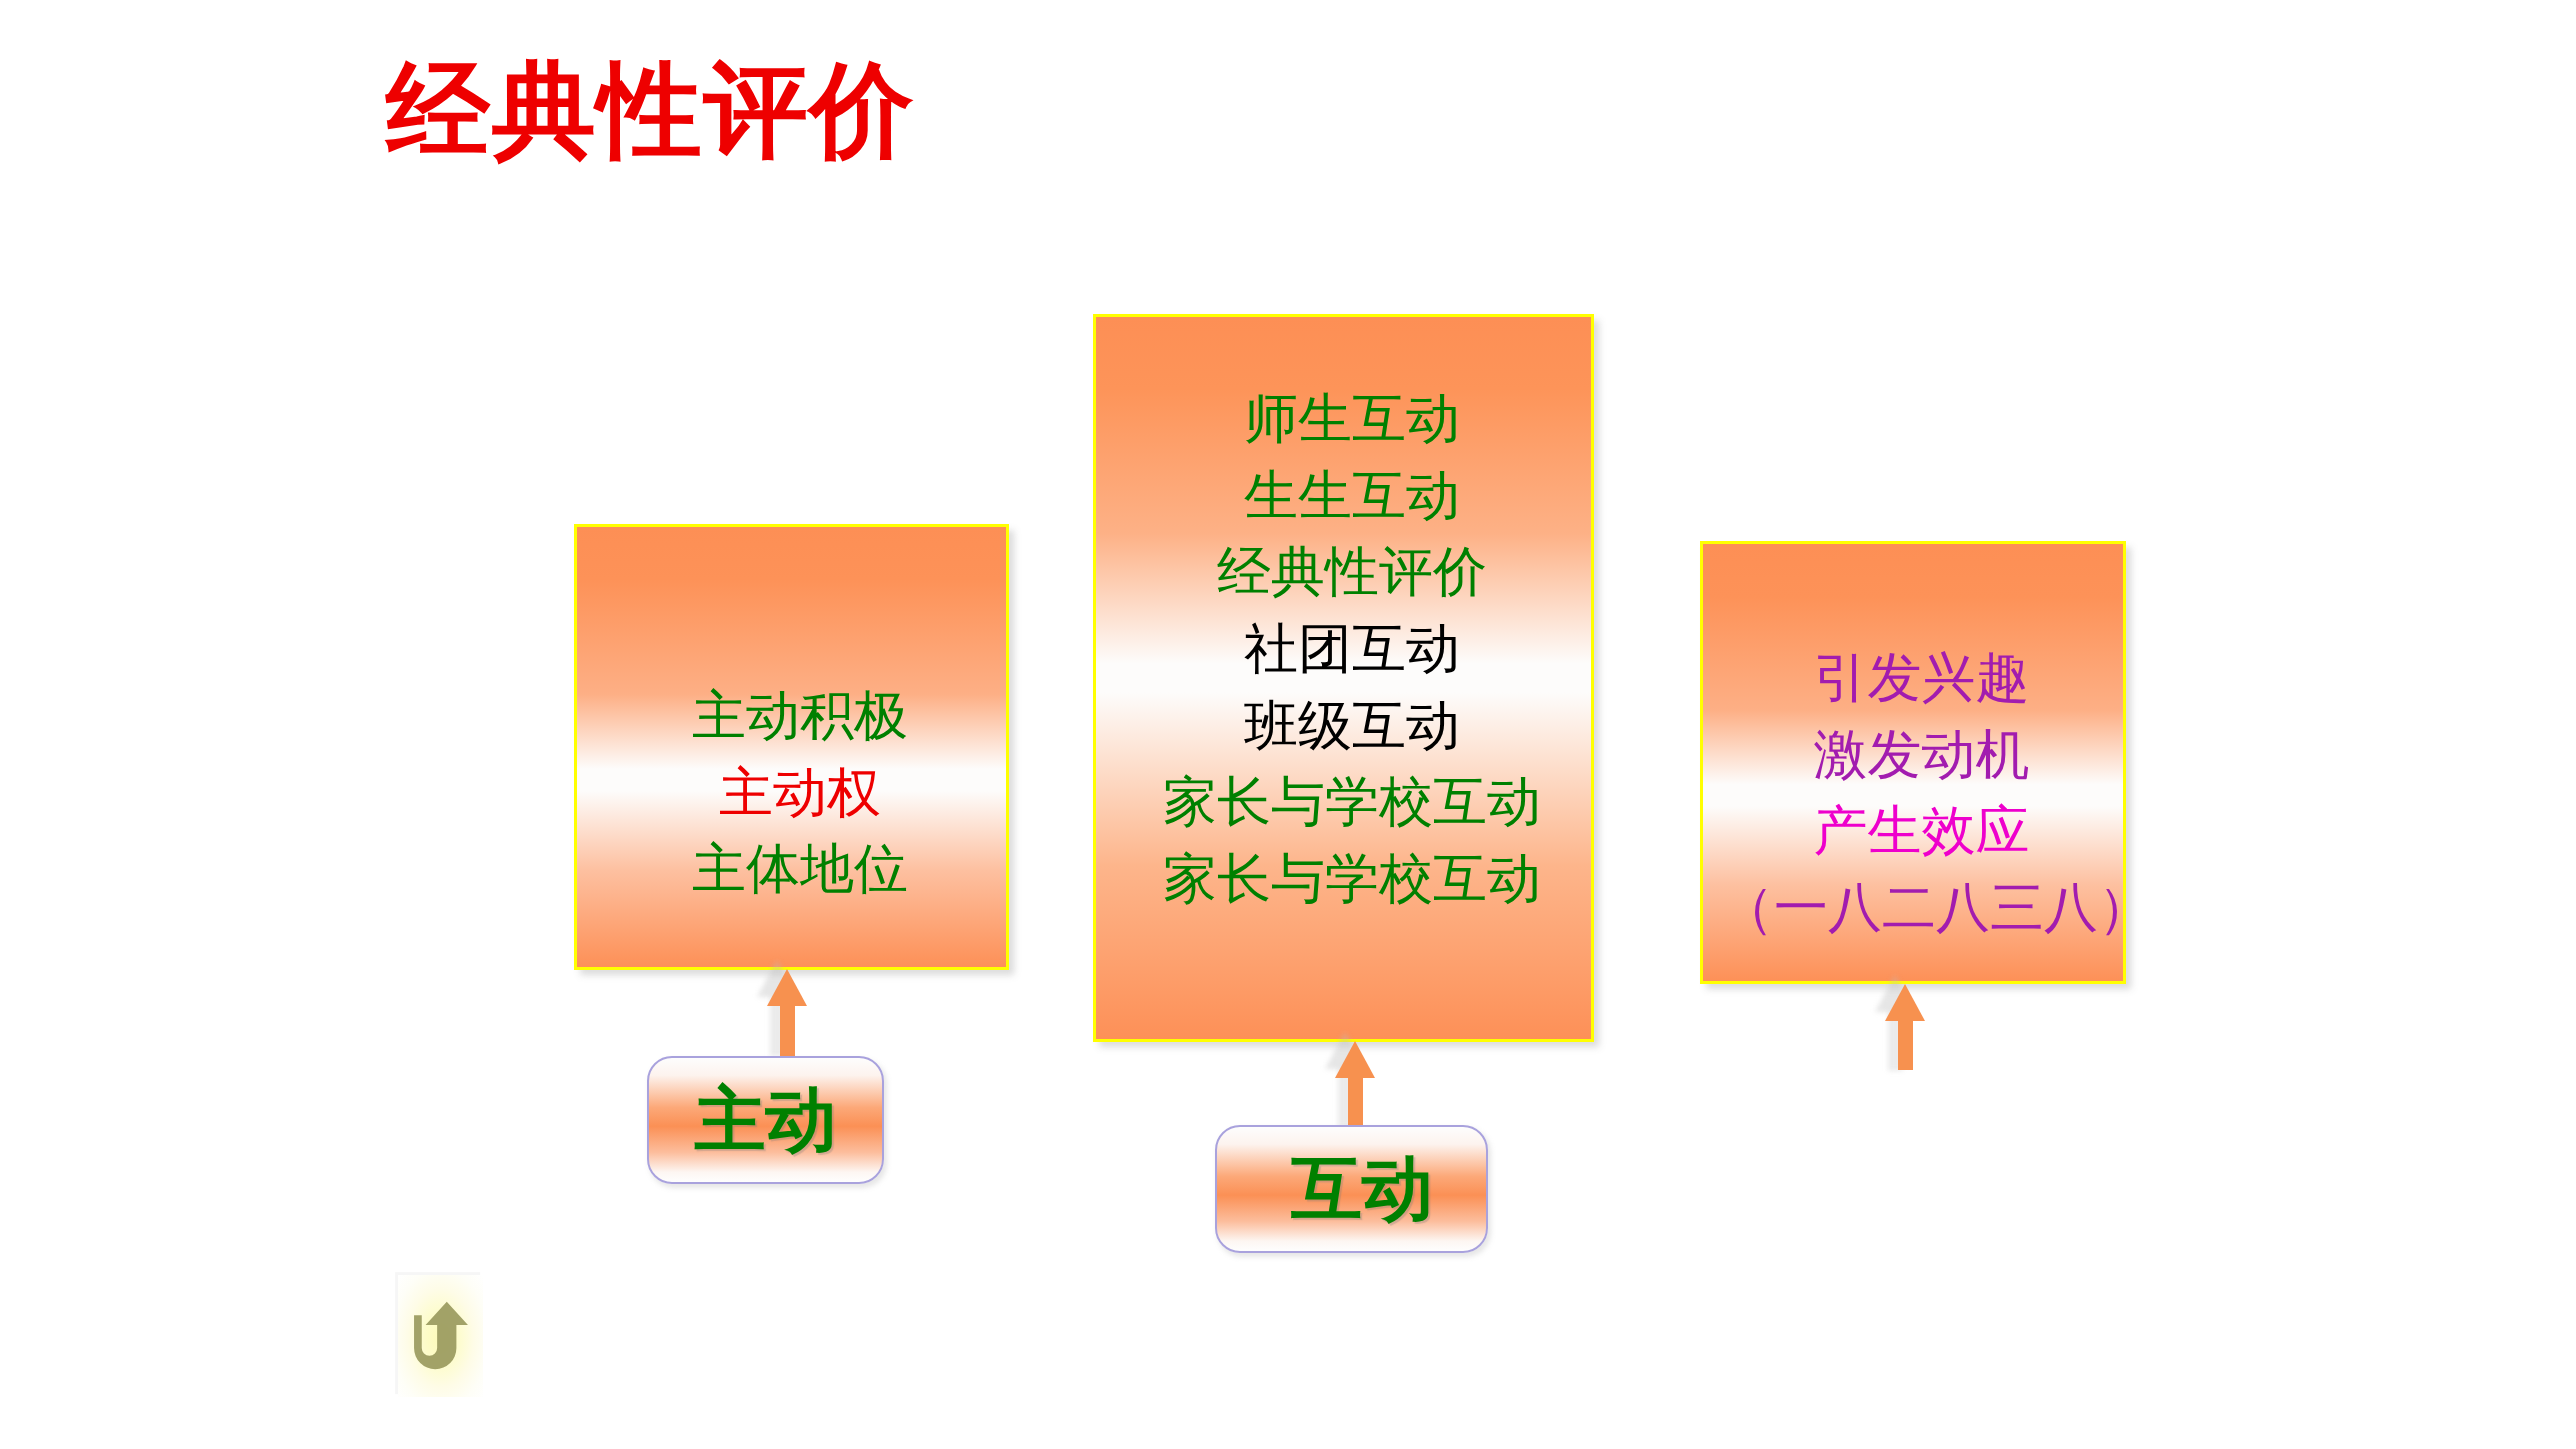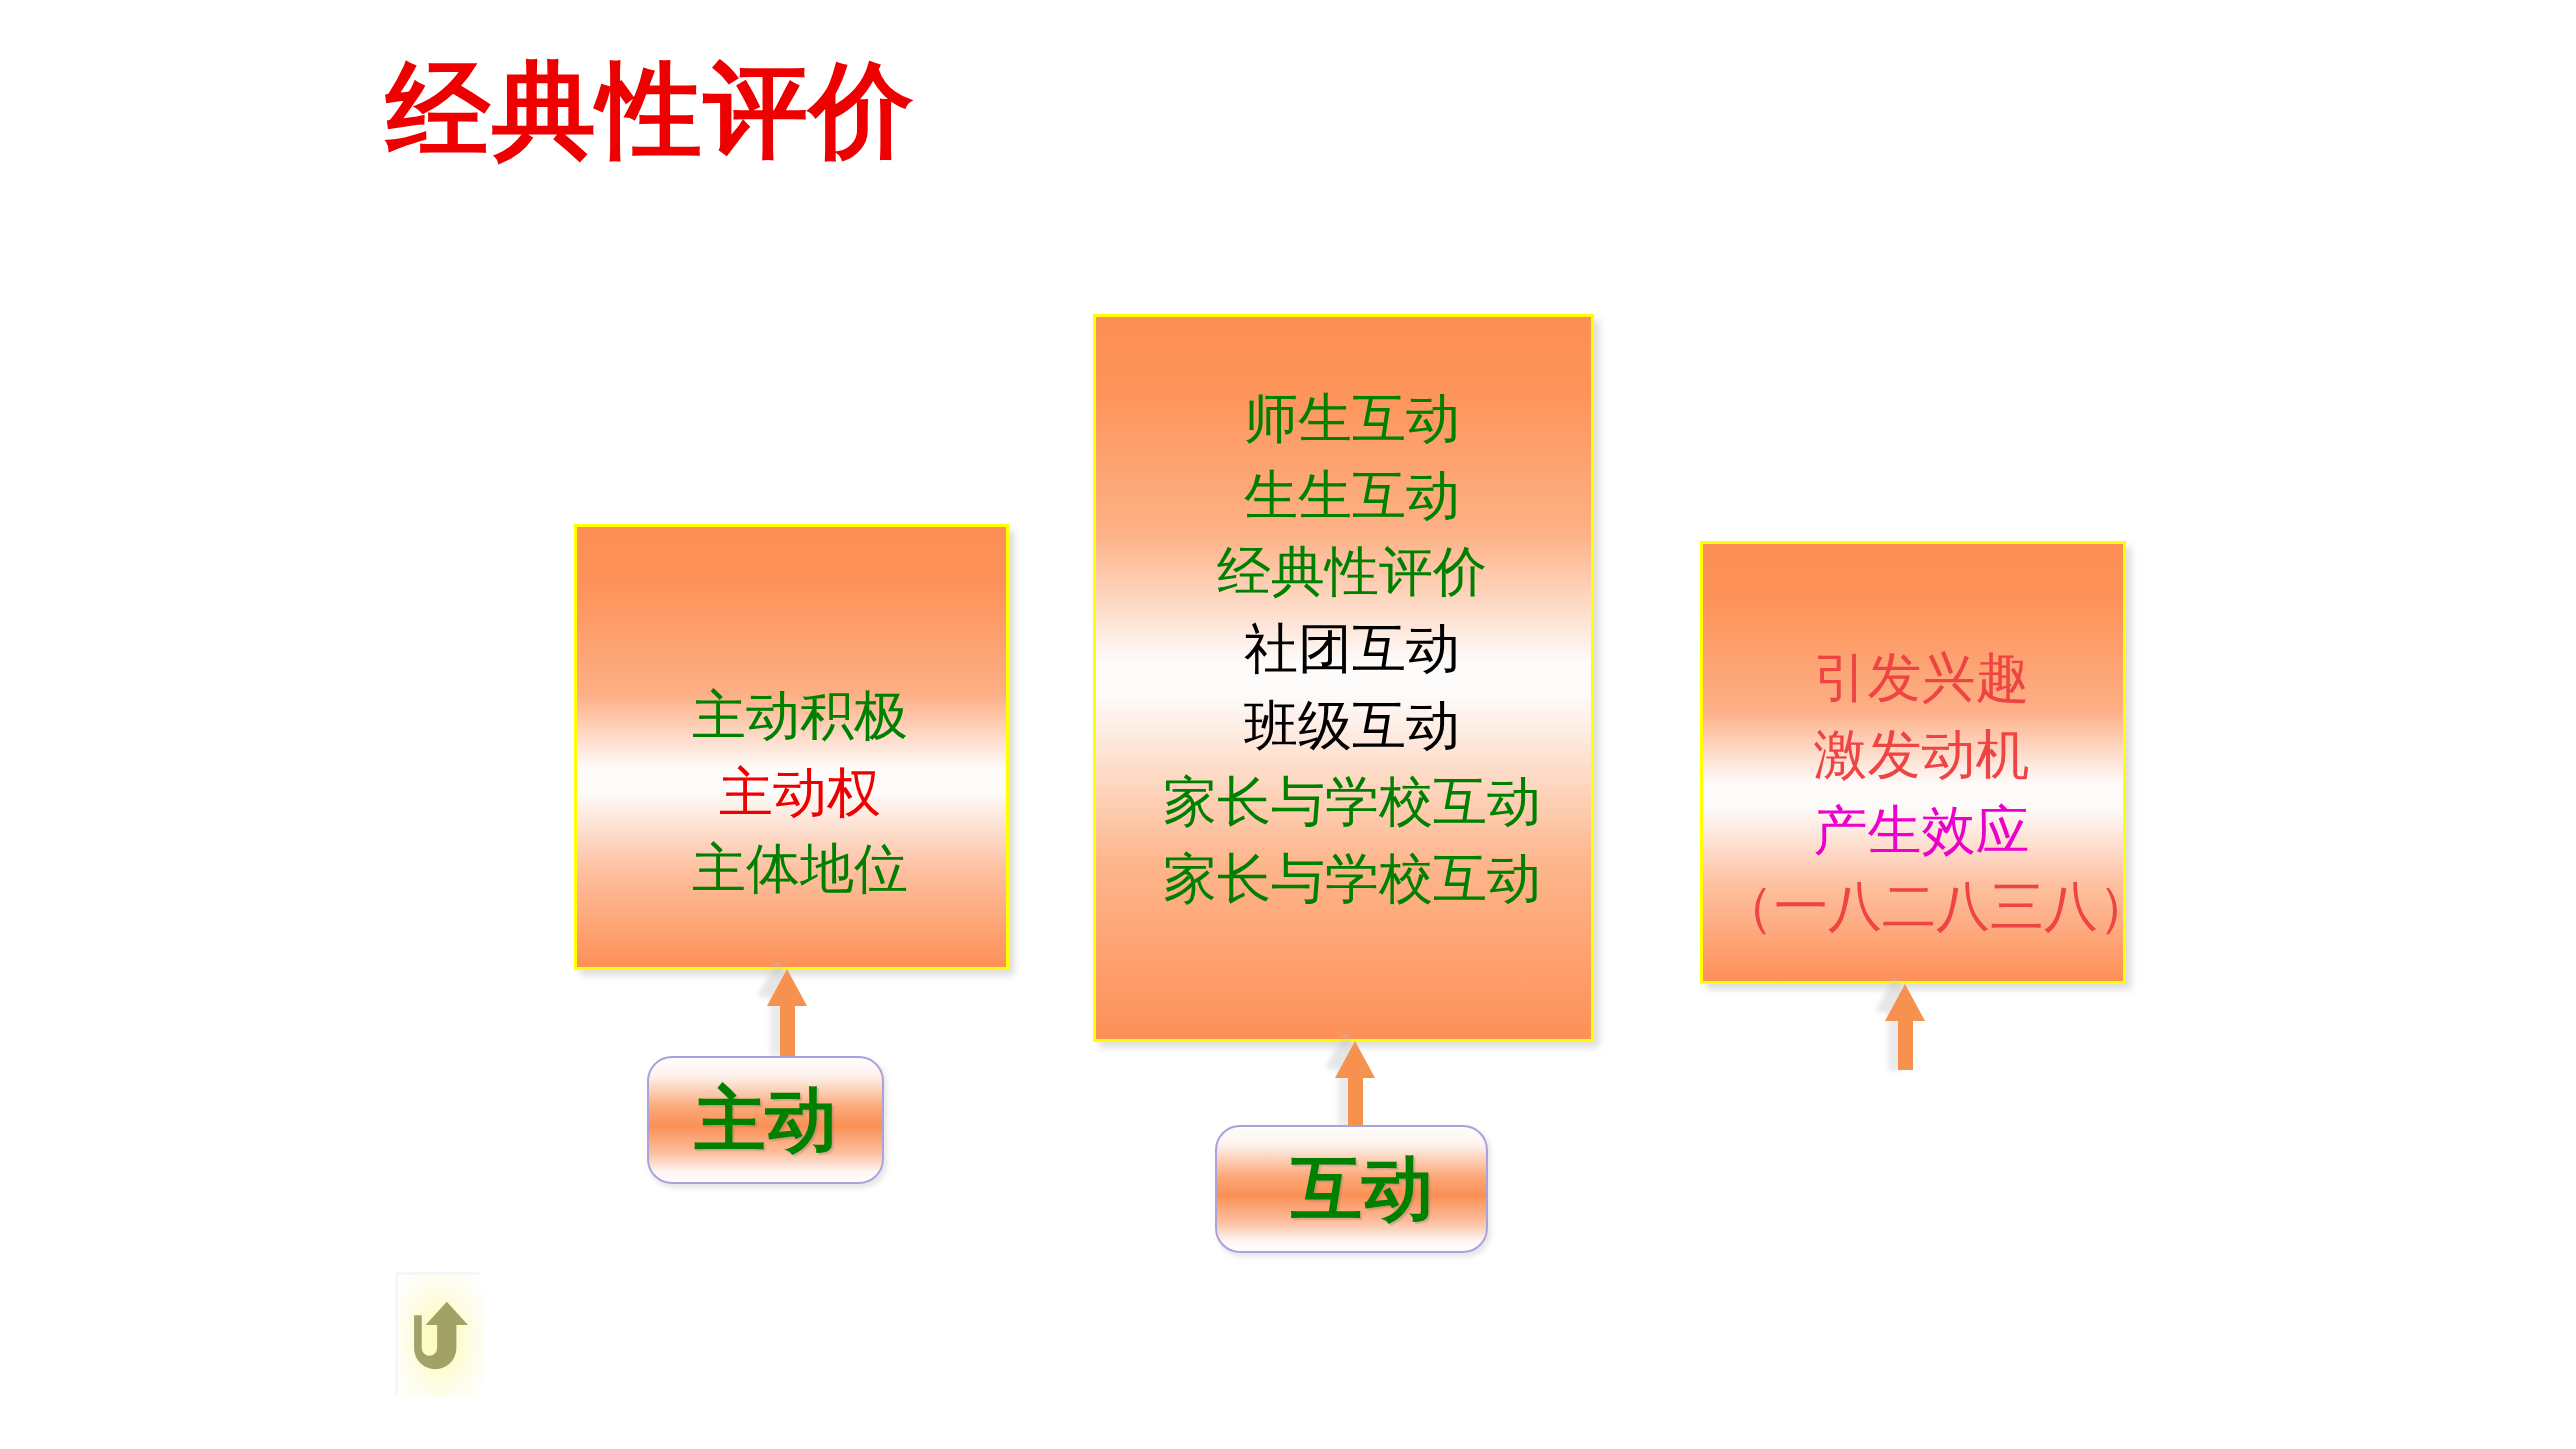--- a/index.html
+++ b/index.html
@@ -77,25 +77,25 @@
         #fd9057 100%);
   }
 
   
   #panel-initiative { left: 1700px; top: 541px; width: 426px; height: 443px; }
   #panel-initiative .panel-text { top: 95px; font-size: 54px; line-height: 1.42; }
 
   .c-green   { color: #008000; }
   .c-red     { color: #ee0000; }
   .c-black   { color: #000000; }
-  .c-blue    { color: #ef4444; }
+  .c-blue    { color: #a21caf; }
   .c-magenta { color: #ee00cc; }
 
   
-  .overflow-line { position: relative; z-index: 5; font-family: Liberation Serif, serif; }
+  .overflow-line { position: relative; z-index: 5; }
 
   
   .arrow {
     position: absolute;
     width: 41px;
   }
   .arrow .head {
     position: absolute;
     left: 0; top: 0;
     width: 0; height: 0;

